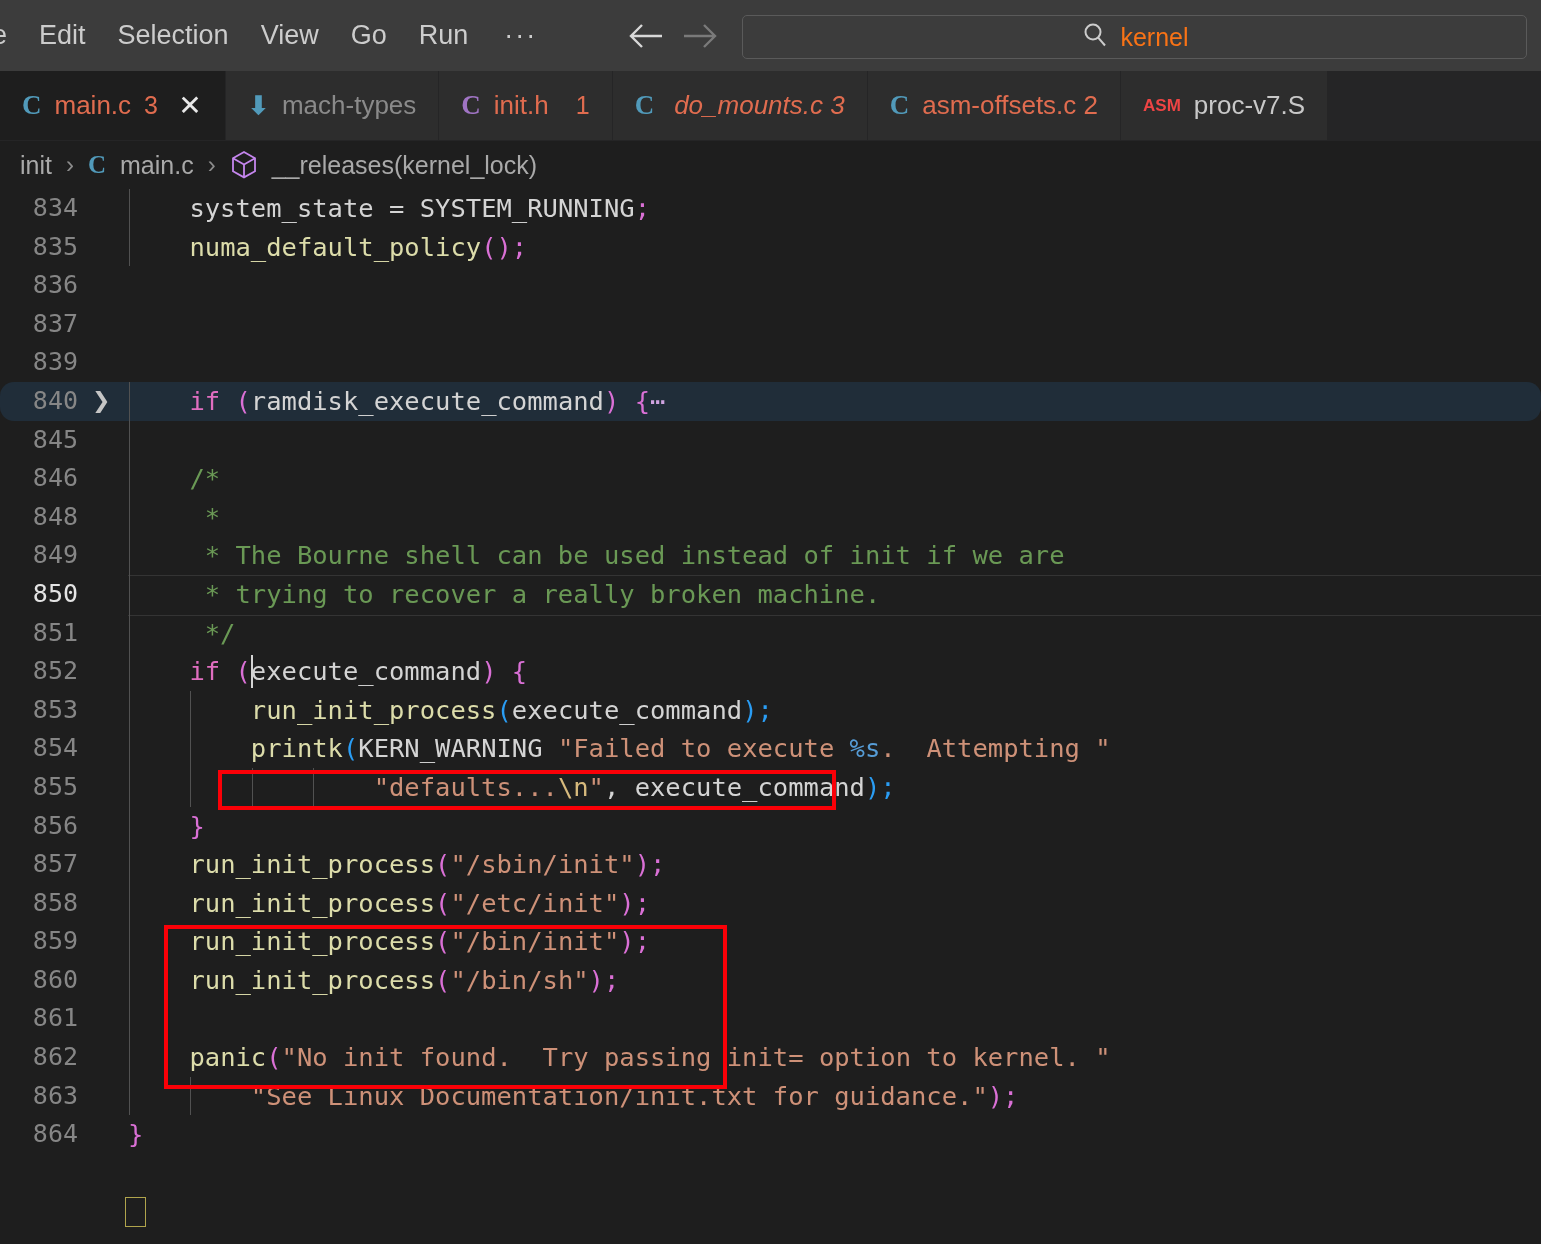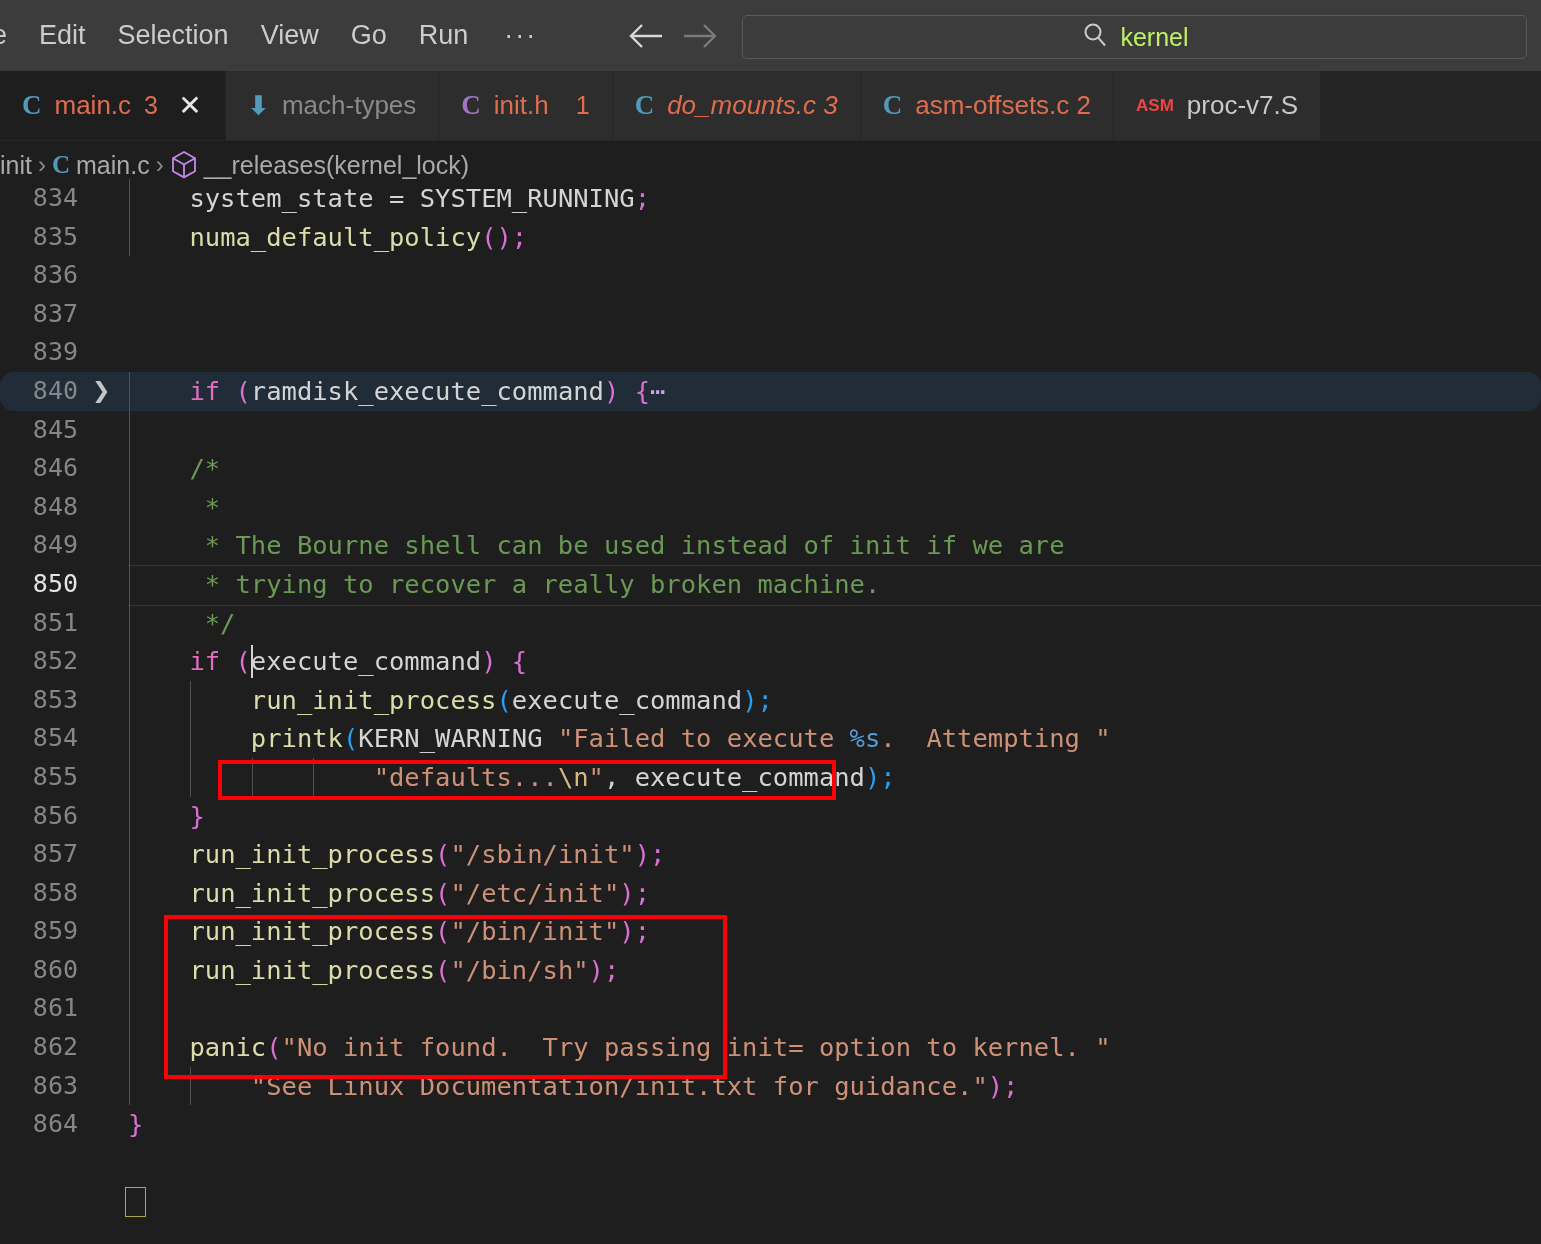--- a/index.html
+++ b/index.html
@@ -25,21 +25,21 @@
   .nav-arrow {
     width: 54px; height: 48px; display: flex;
     align-items: center; justify-content: center;
   }
   .nav-arrow svg { display: block; }
   #searchbox {
     position: absolute; left: 742px; top: 15px; width: 785px; height: 44px;
     background: #3c3c3c; border: 1px solid #5a5a5a; border-radius: 5px;
     display: flex; align-items: center; justify-content: center; gap: 10px;
   }
-  #search-text { color: #bef264; font-size: 25px; }
+  #search-text { color: #f97316; font-size: 25px; }
 
   
   #tabbar {
     position: absolute; left: 0; top: 71px; width: 1541px; height: 70px;
     background: #252526;
     display: flex; align-items: stretch;
     border-bottom: 1px solid #252526;
   }
   .tab {
     display: flex; align-items: center; gap: 13px;
@@ -47,42 +47,42 @@
     border-right: 1px solid #252526;
     white-space: nowrap; cursor: pointer;
   }
   .tab.active { background: #1e1e1e; }
   .tab-icon { font-size: 27px; font-weight: bold; font-family: "Liberation Serif", serif; }
   .icon-c-blue { color: #519aba; }
   .icon-c-purple { color: #a074c4; }
   .icon-asm { color: #ef4444; font-size: 17px; font-weight: bold; font-family: "Liberation Sans", sans-serif; }
   .icon-arrow-down { color: #519aba; font-size: 25px; }
   .tab-label { font-size: 26px; color: #e06c4f; }
-  .tab-label.dirty-italic { font-style: italic; }
+  .tab-label.dirty-italic { font-style: italic; margin-left: 7px; }
   .tab-label.plain { color: #8a8a8a; }
   .tab-label.light { color: #c8c8c8; }
   .tab-badge { font-size: 25px; color: #e06c4f; }
   .tab-close {
     color: #e8e8e8; font-size: 28px; line-height: 1;
     margin-left: 6px; width: 26px; text-align: center;
   }
 
   
   #breadcrumb {
     position: absolute; left: 0; top: 141px; width: 1541px; height: 48px;
     background: #1e1e1e;
-    display: flex; align-items: center; gap: 6px;
+    display: flex; align-items: center; padding-left: 20px; gap: 14px;
   }
   .crumb { color: #a9a9a9; font-size: 25px; white-space: nowrap; }
   .crumb-sep { color: #8c8c8c; font-size: 24px; }
   .crumb-cicon { color: #519aba; font-size: 25px; font-weight: bold; font-family: "Liberation Serif", serif; }
 
   
   #editor {
-    position: absolute; left: 0; top: 179px; width: 1541px; height: 1055px;
+    position: absolute; left: 0; top: 189px; width: 1541px; height: 1055px;
     background: #1e1e1e; overflow: hidden;
   }
   .row {
     position: relative; height: 38.6px; width: 1541px;
   }
   .row.fold-hl { background: #202d39; border-radius: 14px; }
   .row.active-line::before {
     content: ""; position: absolute; left: 128px; top: 0;
     width: 1413px; height: 100%;
     border-top: 1px solid #343434; border-bottom: 1px solid #343434;

